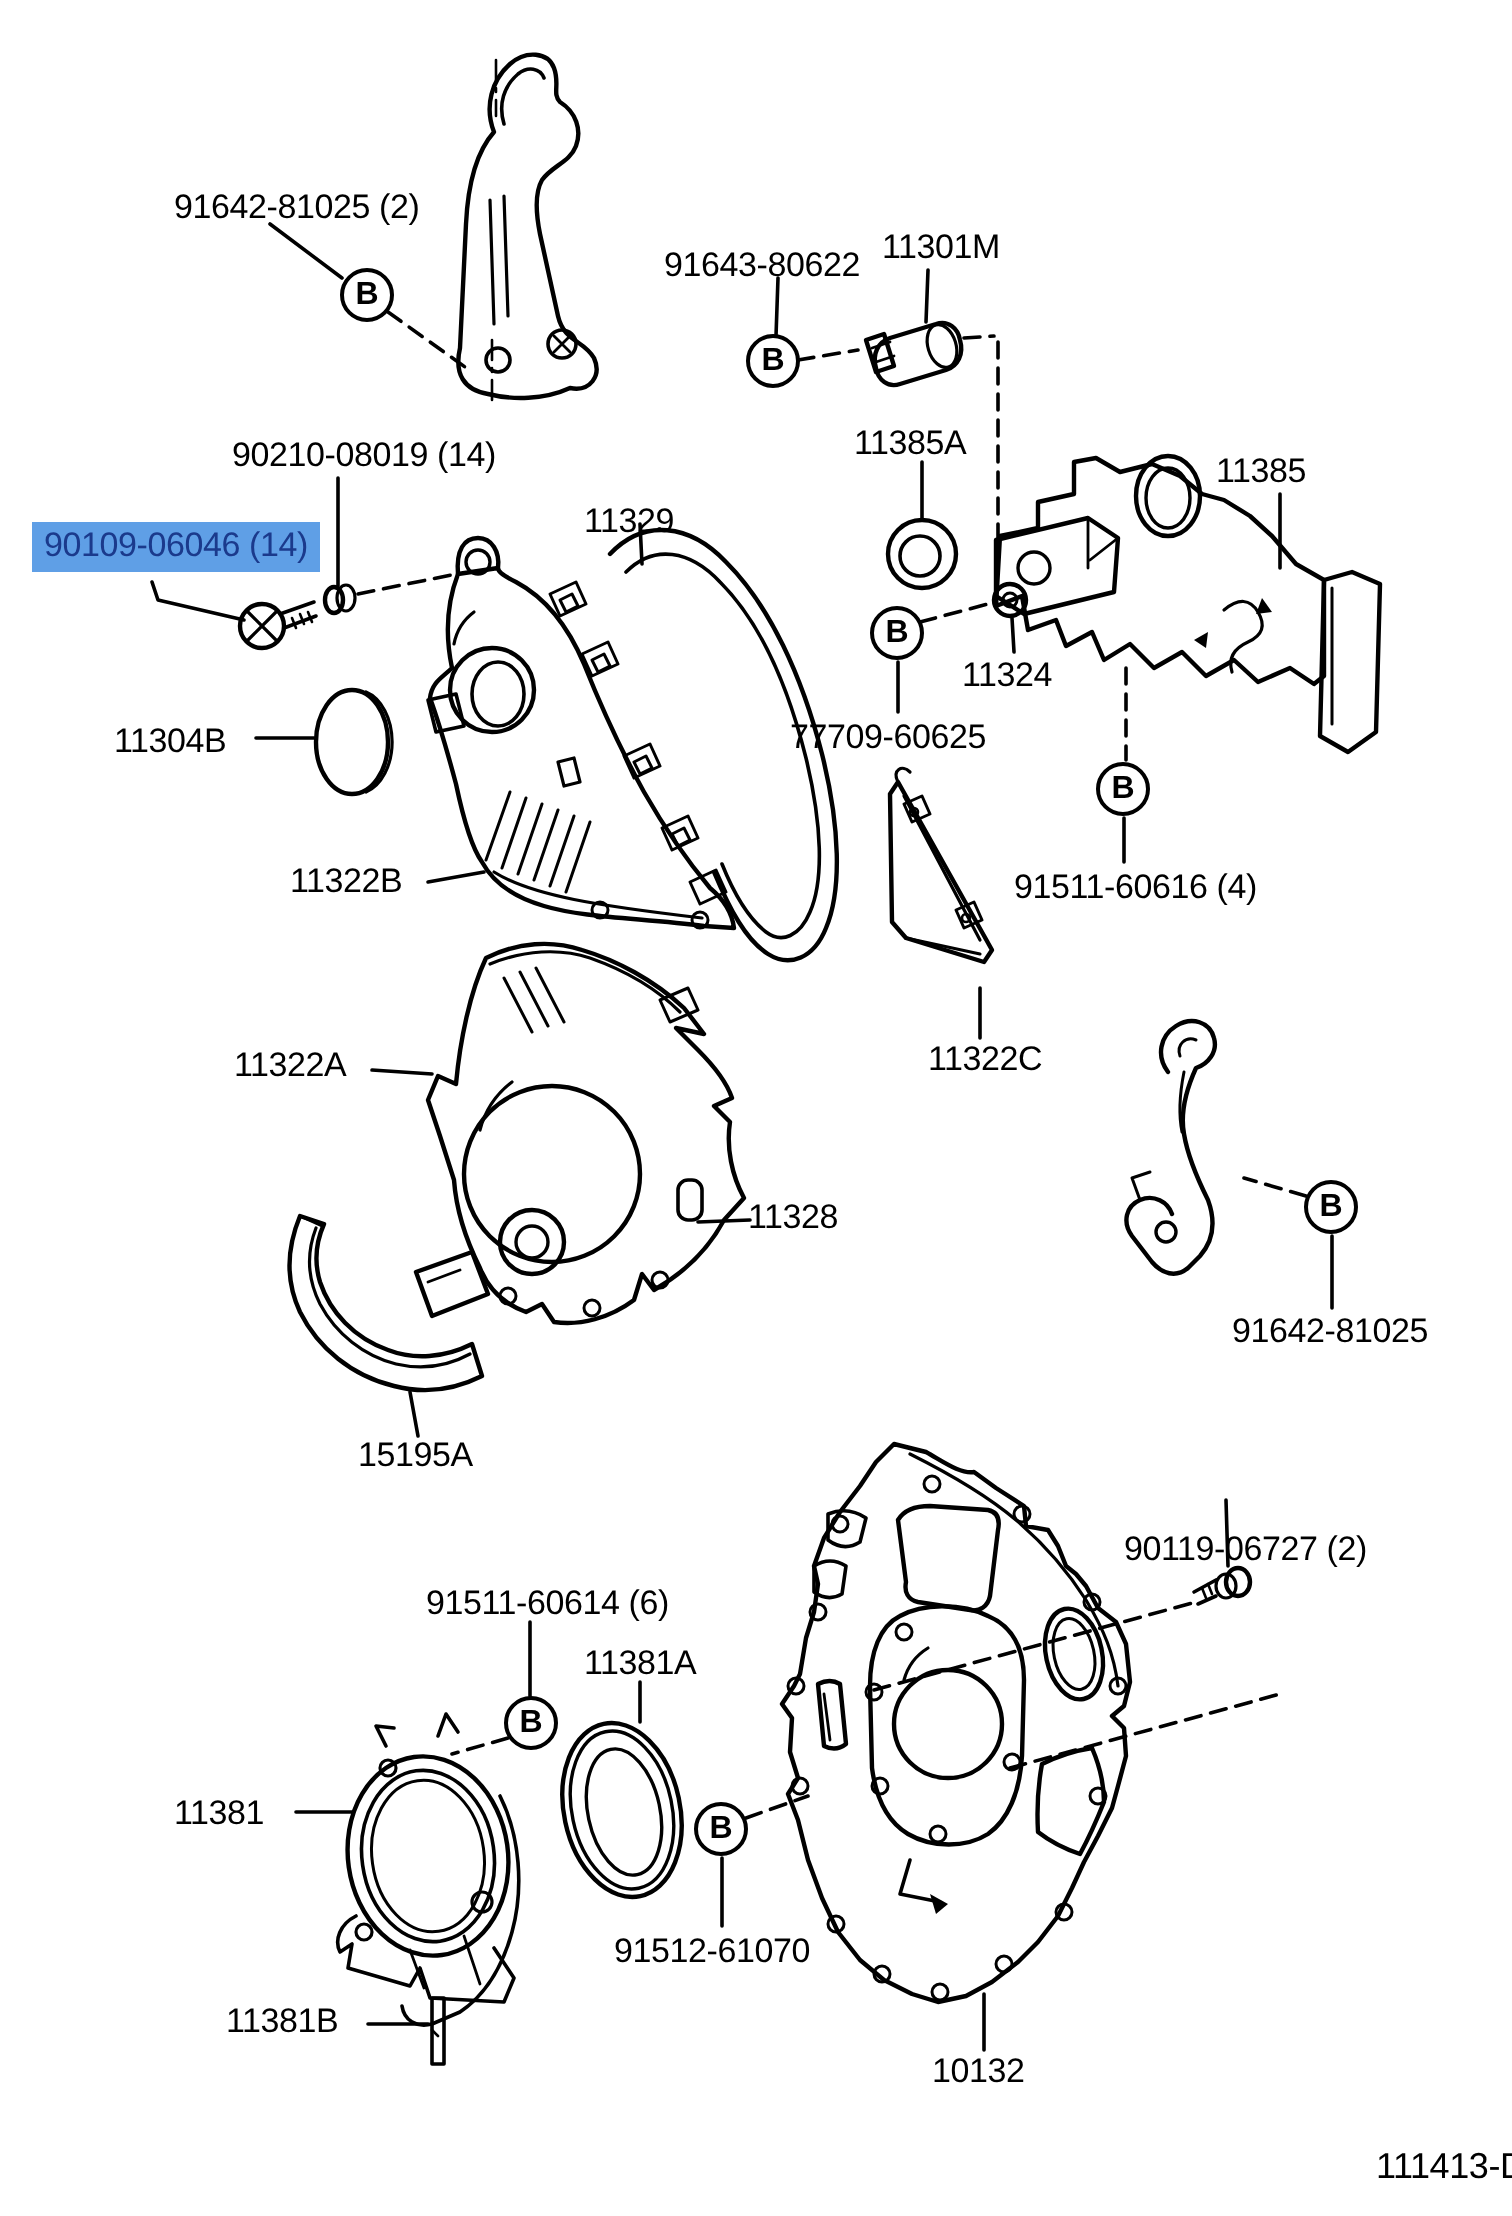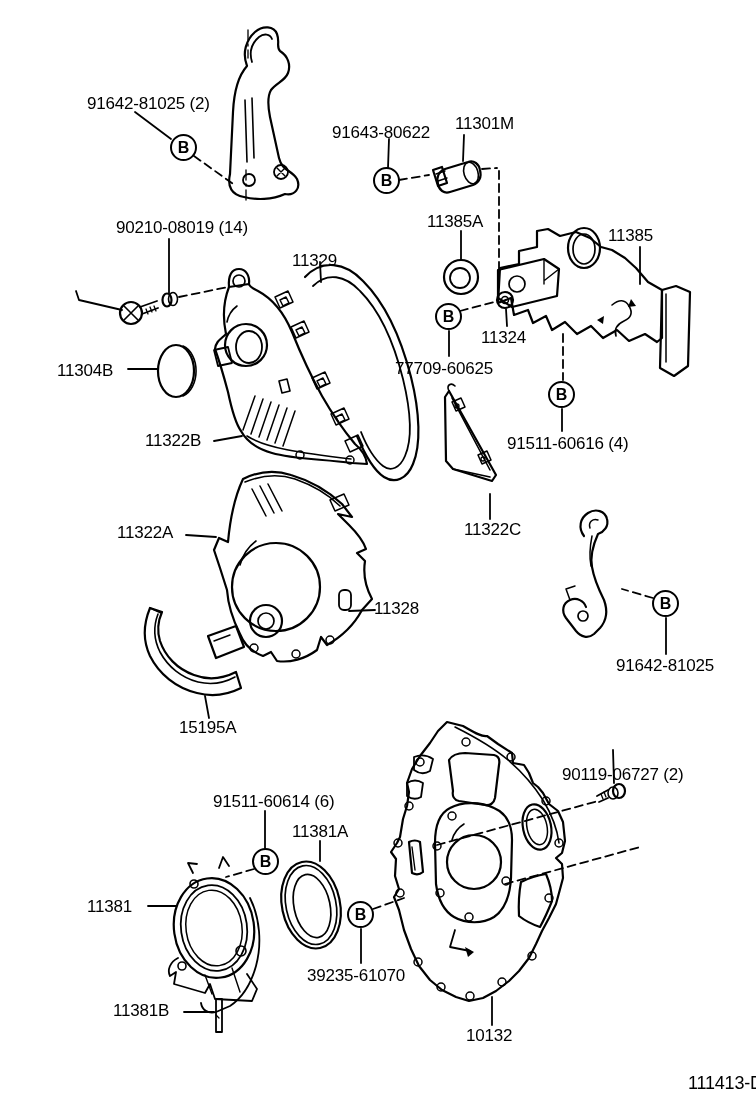--- a/index.html
+++ b/index.html
@@ -276,37 +276,38 @@
     </div>
 <div class="bc" style="left:252px;top:848px">
       <span>B</span>
     </div>
 <div class="bc" style="left:347px;top:901px">
       <span>B</span>
     </div>
 
 <div class="lbl" style="left:87px;top:95px">91642-81025 (2)</div>
 <div class="lbl" style="left:332px;top:124px">91643-80622</div>
-<div class="lbl" style="left:455px;top:115px">11301M</div>
+<div class="lbl" style="left:441px;top:115px">11301M</div>
 <div class="lbl" style="left:116px;top:219px">90210-08019 (14)</div>
 <div class="lbl" style="left:427px;top:213px">11385A</div>
 <div class="lbl" style="left:608px;top:227px">11385</div>
 <div class="lbl" style="left:292px;top:252px">11329</div>
+<div class="lbl hl" style="left:16px;top:261px">90109-06046 (14)</div>
 <div class="lbl" style="left:57px;top:362px">11304B</div>
 <div class="lbl" style="left:481px;top:329px">11324</div>
 <div class="lbl" style="left:395px;top:360px">77709-60625</div>
 <div class="lbl" style="left:145px;top:432px">11322B</div>
 <div class="lbl" style="left:507px;top:435px">91511-60616 (4)</div>
 <div class="lbl" style="left:117px;top:524px">11322A</div>
 <div class="lbl" style="left:464px;top:521px">11322C</div>
 <div class="lbl" style="left:374px;top:600px">11328</div>
 <div class="lbl" style="left:616px;top:657px">91642-81025</div>
 <div class="lbl" style="left:179px;top:719px">15195A</div>
 <div class="lbl" style="left:562px;top:766px">90119-06727 (2)</div>
 <div class="lbl" style="left:213px;top:793px">91511-60614 (6)</div>
 <div class="lbl" style="left:292px;top:823px">11381A</div>
 <div class="lbl" style="left:87px;top:898px">11381</div>
-<div class="lbl" style="left:307px;top:967px">39235-61070</div>
+<div class="lbl" style="left:307px;top:967px">91512-61070</div>
 <div class="lbl" style="left:113px;top:1002px">11381B</div>
 <div class="lbl" style="left:466px;top:1027px">10132</div>
 <div class="lbl" style="left:688px;top:1074px;font-size:18px">111413-D</div>
 
 </div>
 
 </body></html>

